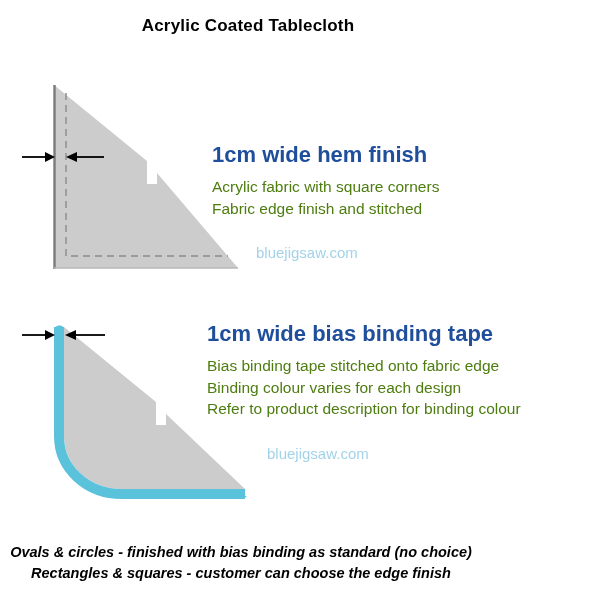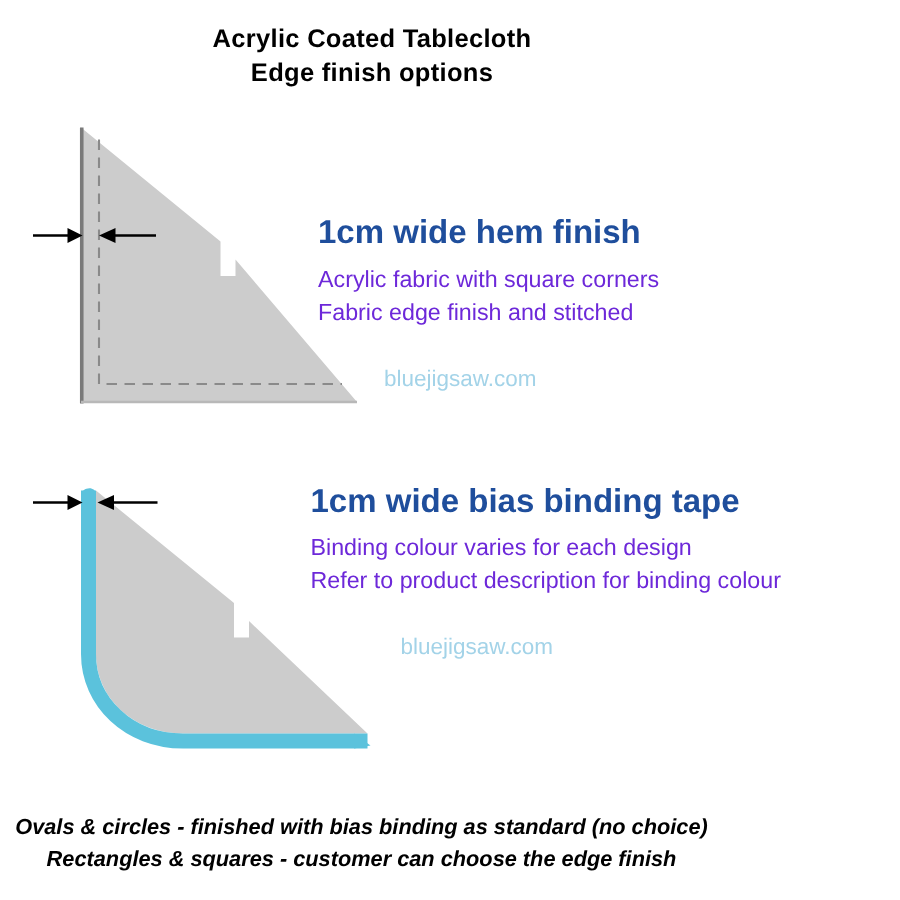--- a/index.html
+++ b/index.html
@@ -58,21 +58,21 @@
     color: #1F4E9C;
     line-height: 22px;
     white-space: nowrap;
   }
   .section-lines {
     margin-top: 10px;
   }
   .section-line {
     font-size: 15.5px;
     line-height: 21.5px;
-    color: #6d28d9;
+    color: #4d7c0f;
     white-space: nowrap;
   }
   .watermark {
     margin-top: 24px;
     font-size: 15px;
     color: #A3D3E8;
     line-height: 20px;
     white-space: nowrap;
   }
 
@@ -108,21 +108,20 @@
     color: #000000;
   }
 </style>
 </head>
 <body>
 
 <div class="page">
 
   <div class="title-block">
     <div class="title-line">Acrylic Coated Tablecloth</div>
-    <div class="title-line">Edge finish options</div>
   </div>
 
   <svg class="diagram-layer" viewBox="0 0 600 600" width="600" height="600">
 
     <g>
 
       <path d="M 54 85
                L 148 160
                L 148 183
                L 156 183
@@ -191,20 +190,21 @@
     <div class="section-lines">
       <div class="section-line">Acrylic fabric with square corners</div>
       <div class="section-line">Fabric edge finish and stitched</div>
     </div>
     <div class="watermark">bluejigsaw.com</div>
   </div>
 
   <div class="section" id="section-bias">
     <div class="section-heading">1cm wide bias binding tape</div>
     <div class="section-lines">
+      <div class="section-line">Bias binding tape stitched onto fabric edge</div>
       <div class="section-line">Binding colour varies for each design</div>
       <div class="section-line">Refer to product description for binding colour</div>
     </div>
     <div class="watermark">bluejigsaw.com</div>
   </div>
 
   <div class="footer">
     <div class="footer-line">Ovals &amp; circles - finished with bias binding as standard (no choice)</div>
     <div class="footer-line">Rectangles &amp; squares - customer can choose the edge finish</div>
   </div>

